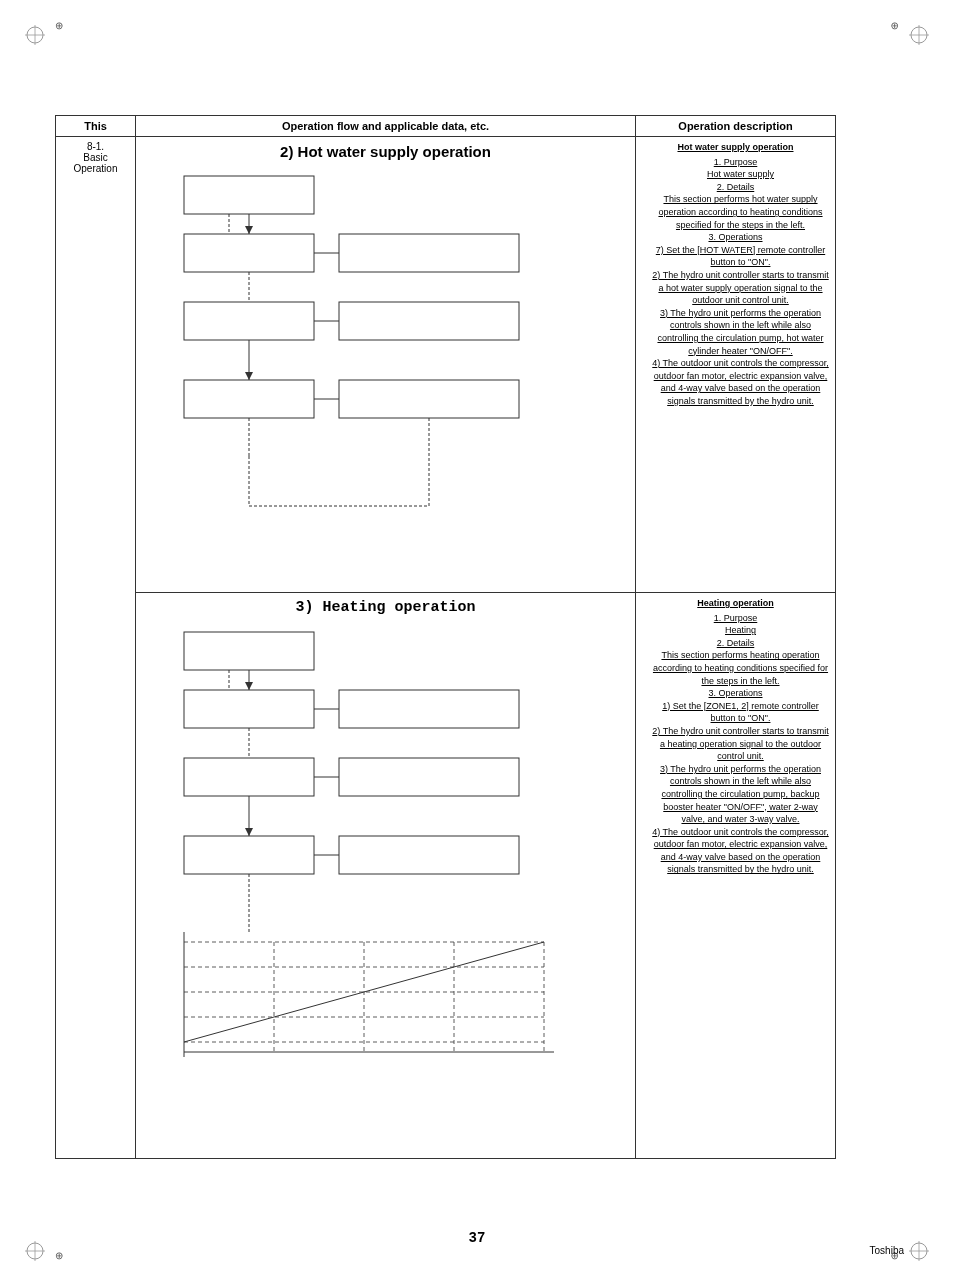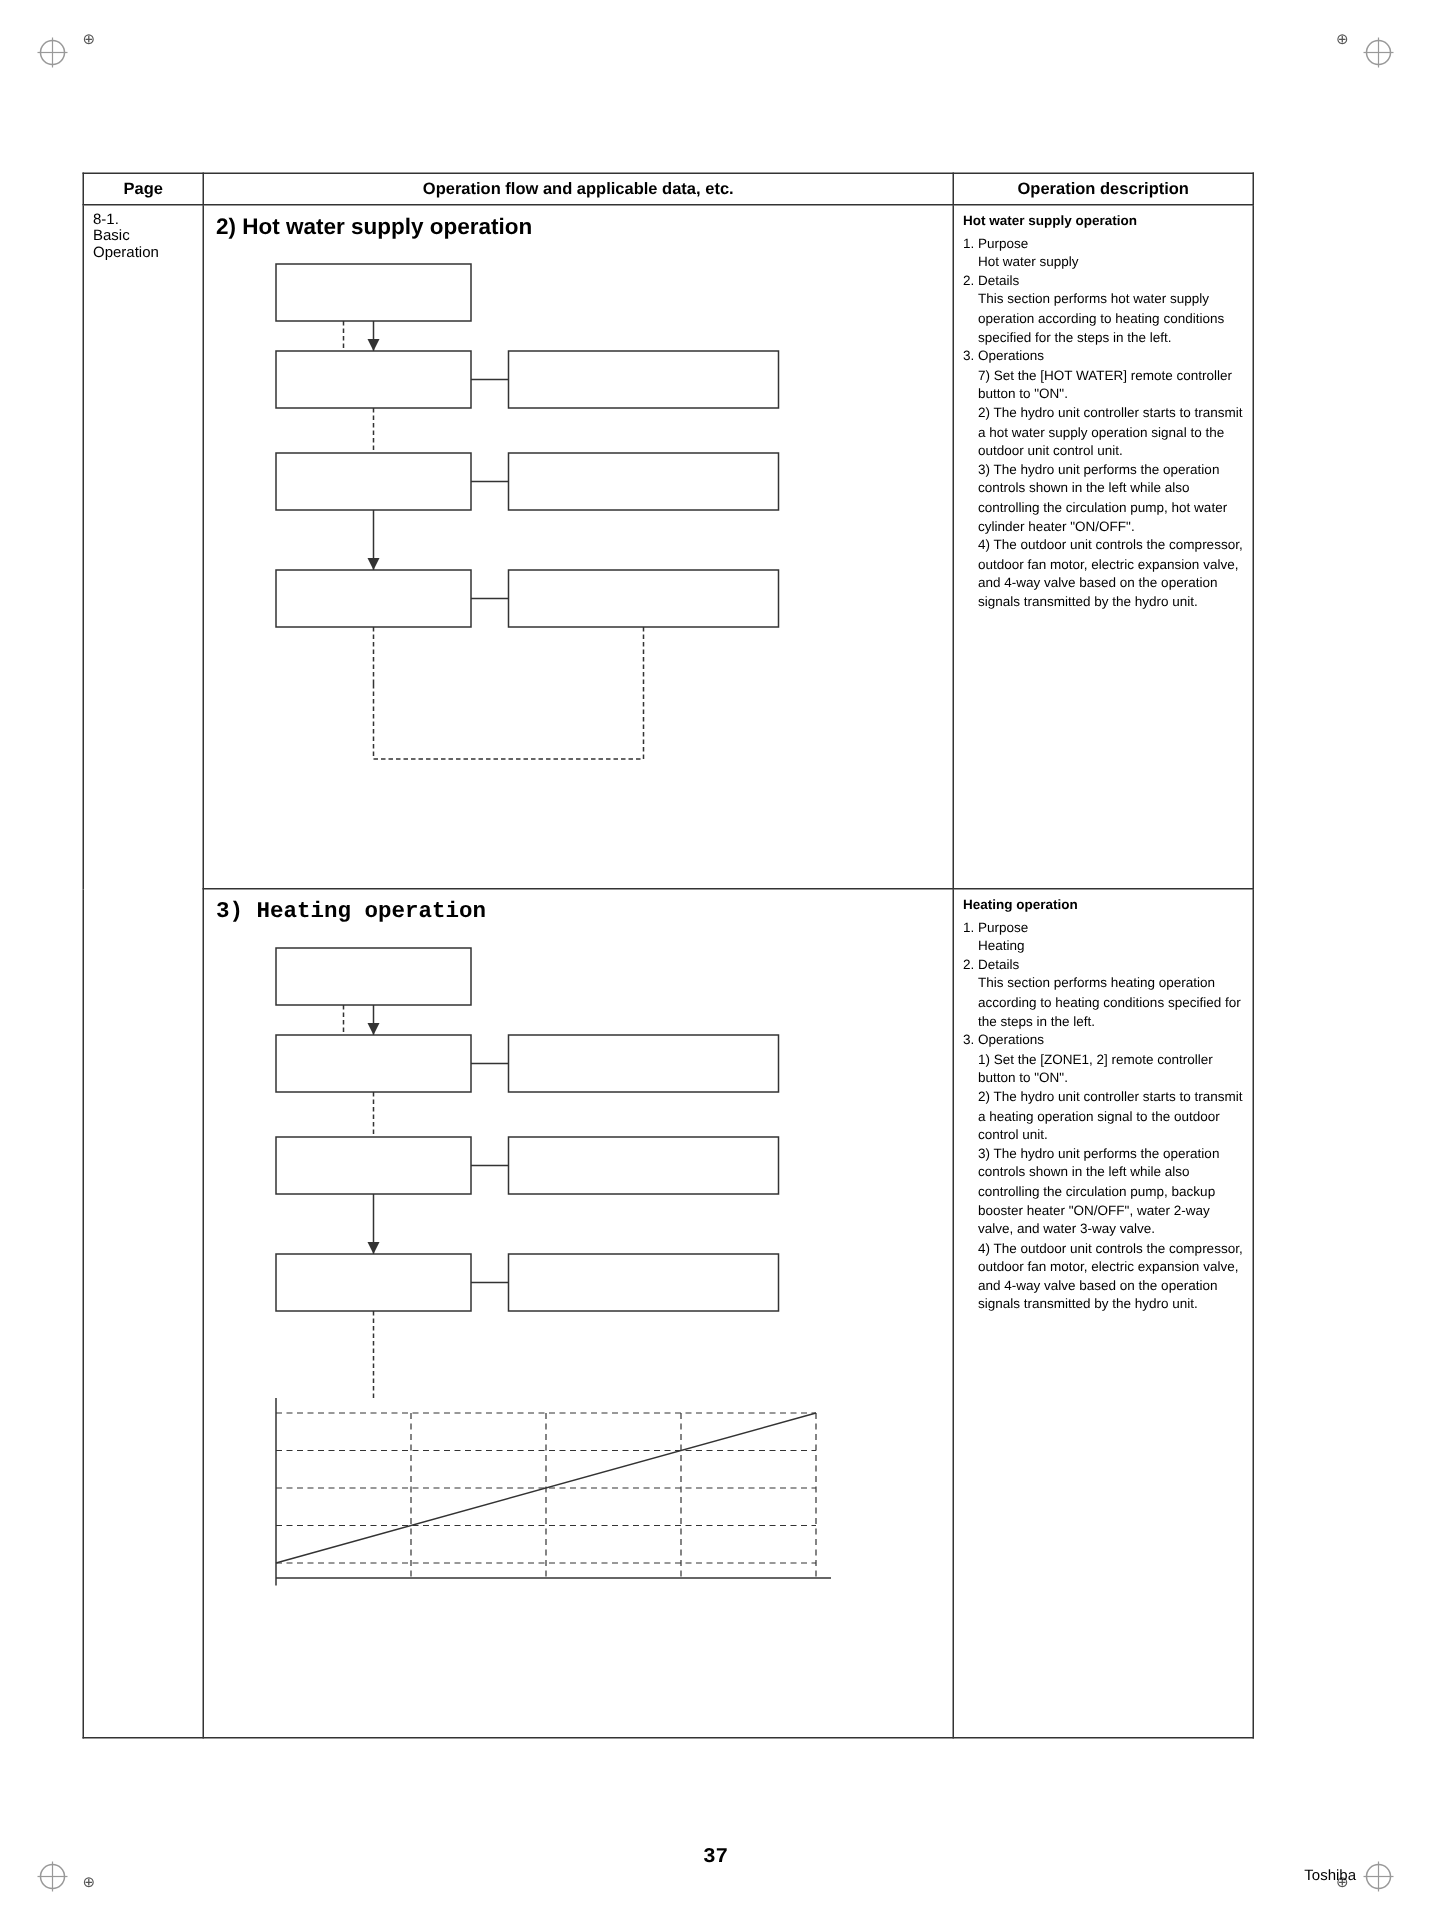--- a/index.html
+++ b/index.html
@@ -56,20 +56,21 @@
       left: 55px;
       right: 55px;
       border-collapse: collapse;
       border: 1px solid #333;
     }
 
     .main-table th, .main-table td {
       border: 1px solid #333;
       vertical-align: top;
       padding: 4px 6px;
+      text-align: center;
     }
 
     .main-table thead th {
       background: #fff;
       font-weight: bold;
       font-size: 11px;
       text-align: center;
     }
 
     .col-item { width: 80px; }
@@ -93,20 +94,21 @@
       line-height: 1.4;
     }
 
     .desc-cell .desc-title {
       font-weight: bold;
       margin-bottom: 2px;
     }
 
     .desc-cell .desc-section {
       margin-bottom: 4px;
+      text-decoration: underline;
     }
 
     
     .page-number {
       position: absolute;
       bottom: 40px;
       left: 50%;
       transform: translateX(-50%);
       font-size: 14px;
       font-weight: bold;
@@ -161,21 +163,21 @@
 
   <div style="position:absolute;top:20px;left:55px;font-size:10px;color:#555;">⊕</div>
   <div style="position:absolute;top:20px;right:55px;font-size:10px;color:#555;">⊕</div>
   <div style="position:absolute;bottom:25px;left:55px;font-size:10px;color:#555;">⊕</div>
   <div style="position:absolute;bottom:25px;right:55px;font-size:10px;color:#555;">⊕</div>
 
 
   <table class="main-table">
     <thead>
       <tr>
-        <th class="col-item">Page</th>
+        <th class="col-item">This</th>
         <th class="col-flow">Operation flow and applicable data, etc.</th>
         <th class="col-desc">Operation description</th>
       </tr>
     </thead>
     <tbody>
 
       <tr>
         <td class="item-cell" rowspan="2" style="font-size:10px;">
           8-1.<br>Basic<br>Operation
         </td>

